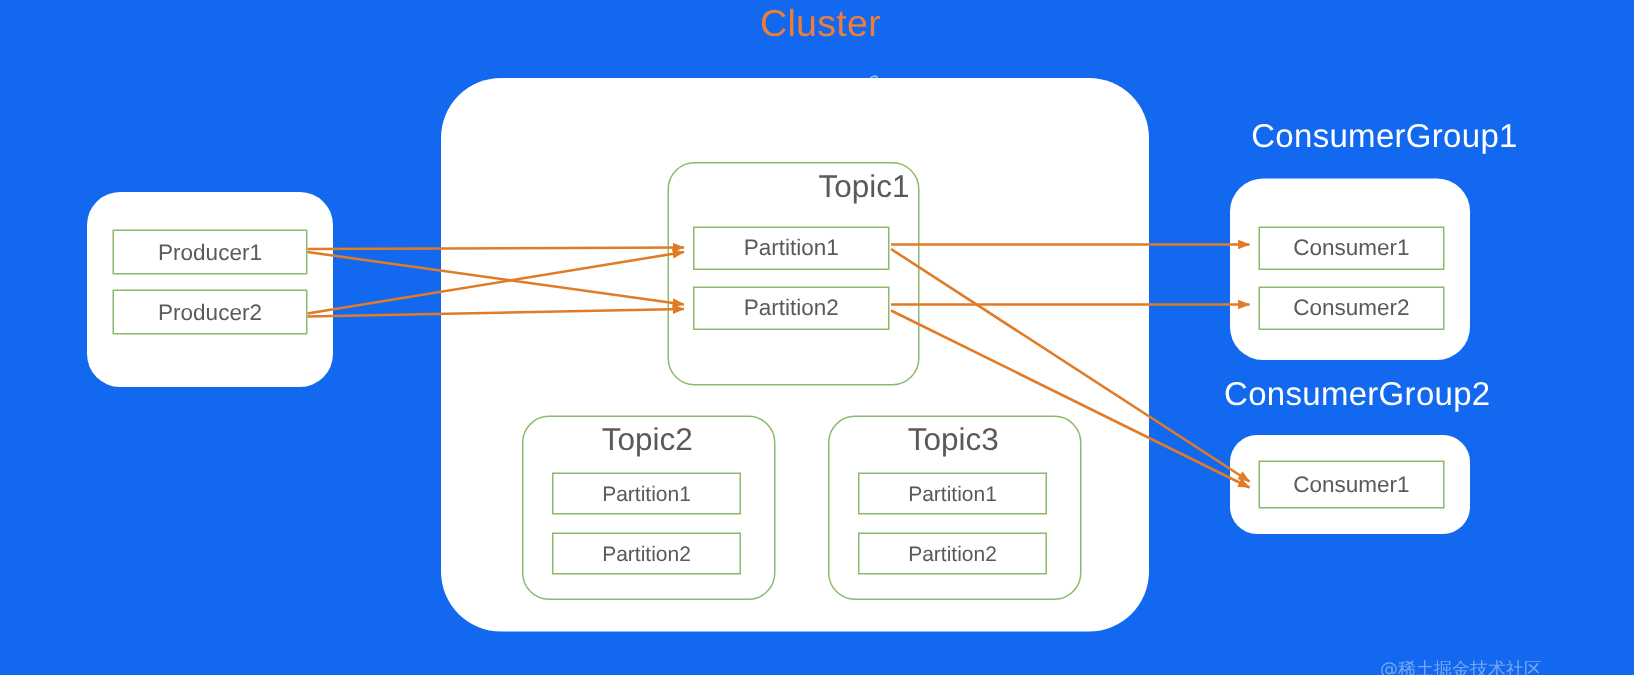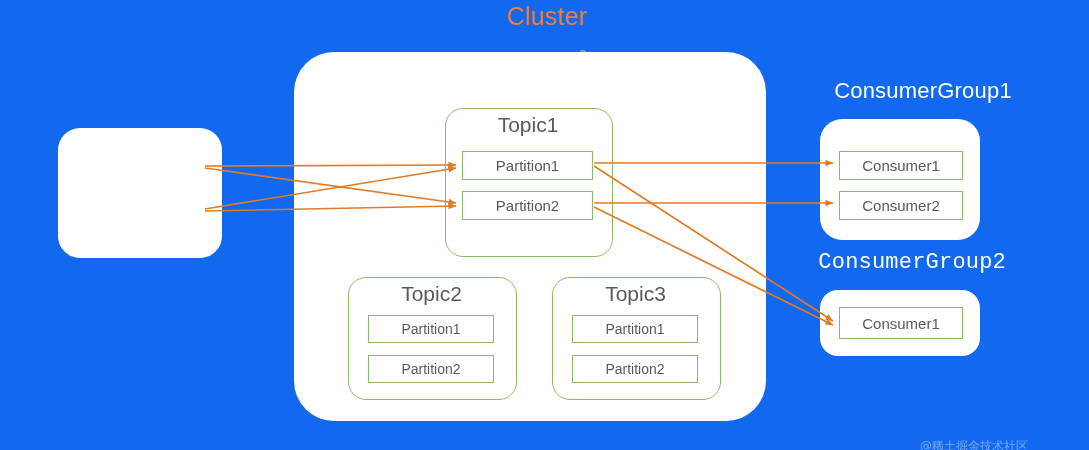--- a/index.html
+++ b/index.html
@@ -31,21 +31,21 @@
     letter-spacing: 0.2px;
     white-space: nowrap;
   }
   .cg-title {
     font-size: 22px;
     color: #ffffff;
     white-space: nowrap;
     letter-spacing: 0.2px;
   }
   #cg1-title { left: 816px; top: 78px; width: 190px; text-align: center; margin-left: 12px; }
-  #cg2-title { left: 816px; top: 250px; width: 190px; text-align: right; font-family: Liberation Mono, monospace; }
+  #cg2-title { left: 816px; top: 250px; width: 190px; text-align: left; }
 
   
   .panel {
     background: #ffffff;
     border-radius: 26px;
   }
   #cluster-panel  { left: 294px; top: 52px;  width: 472px; height: 369px; border-radius: 40px; }
   #producer-panel { left: 58px;  top: 128px; width: 164px; height: 130px; border-radius: 22px; }
   #cg1-panel      { left: 820px; top: 119px; width: 160px; height: 121px; border-radius: 22px; }
   #cg2-panel      { left: 820px; top: 290px; width: 160px; height: 66px;  border-radius: 18px; }
@@ -60,21 +60,21 @@
   #topic2-box { left: 348px; top: 277px; width: 167px; height: 121px; }
   #topic3-box { left: 552px; top: 277px; width: 167px; height: 121px; }
 
   .topic-title {
     font-size: 21px;
     color: #5a5a5a;
     text-align: center;
     width: 100%;
     white-space: nowrap;
   }
-  #topic1-title { left: 445px; top: 113px; }
+  #topic1-title { left: 445px; top: 113px; padding-left: 48px; }
   #topic2-title { left: 348px; top: 282px; }
   #topic3-title { left: 552px; top: 282px; }
 
   
   .cell {
     border: 1px solid #8cb96a;
     background: #ffffff;
     color: #5a5a5a;
     font-size: 15px;
     display: flex;
@@ -153,20 +153,22 @@
   <div class="abs topic-box" id="topic2-box"></div>
   <div class="abs topic-box" id="topic3-box"></div>
 
   <div class="abs topic-title" id="topic1-title" style="width:166px;">Topic1</div>
   <div class="abs topic-title" id="topic2-title" style="width:167px;text-align:center;">Topic2</div>
   <div class="abs topic-title" id="topic3-title" style="width:167px;">Topic3</div>
 
   <div class="abs cg-title" id="cg1-title">ConsumerGroup1</div>
   <div class="abs cg-title" id="cg2-title">ConsumerGroup2</div>
 
+  <div class="abs cell" id="producer1">Producer1</div>
+  <div class="abs cell" id="producer2">Producer2</div>
 
   <div class="abs cell" id="t1p1">Partition1</div>
   <div class="abs cell" id="t1p2">Partition2</div>
 
   <div class="abs cell small" id="t2p1">Partition1</div>
   <div class="abs cell small" id="t2p2">Partition2</div>
 
   <div class="abs cell small" id="t3p1">Partition1</div>
   <div class="abs cell small" id="t3p2">Partition2</div>
 

